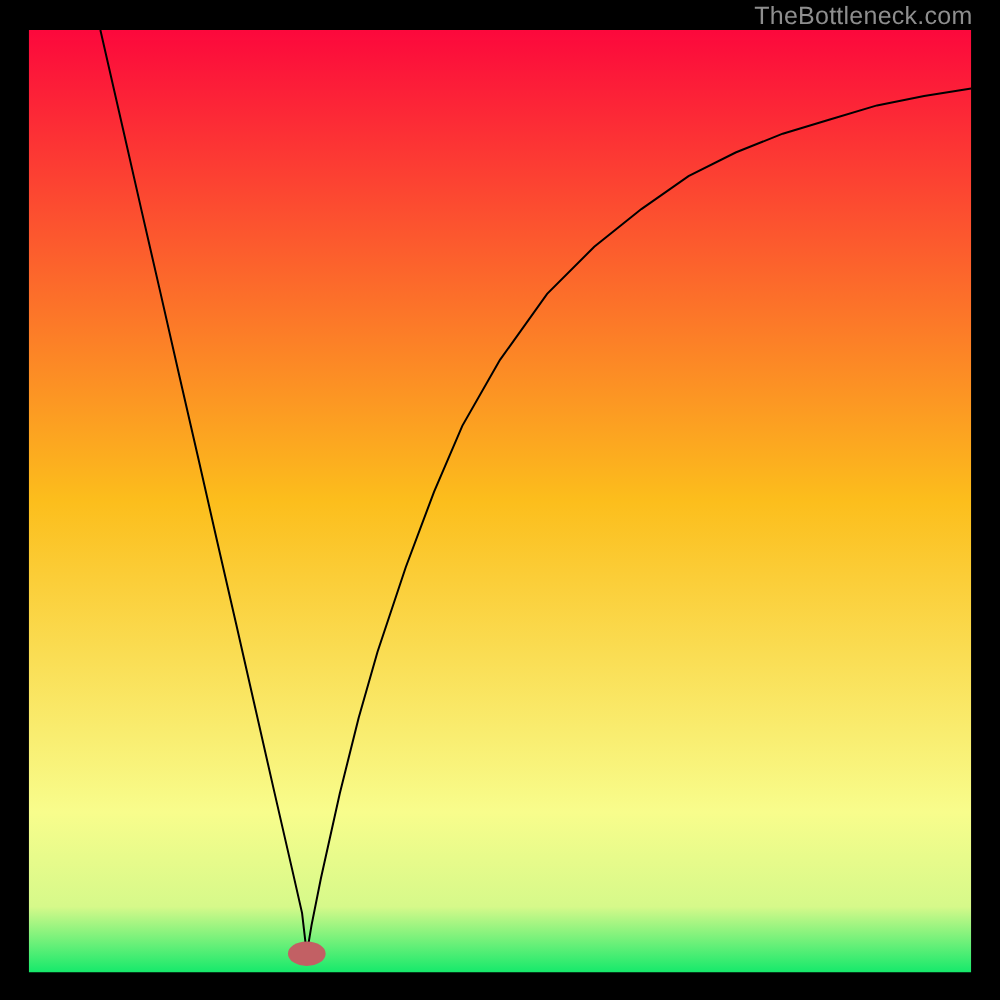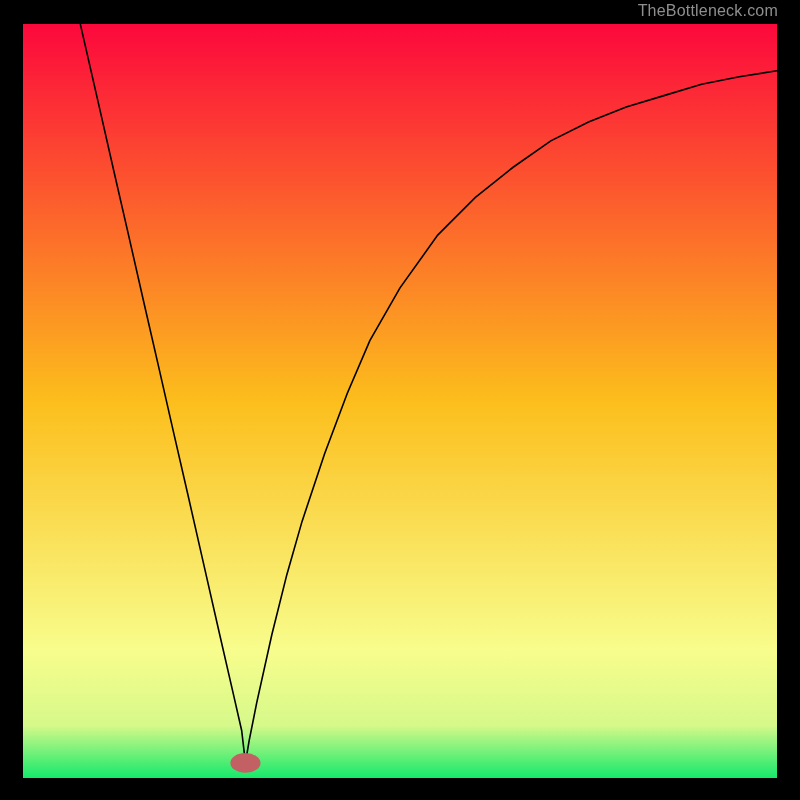--- a/index.html
+++ b/index.html
@@ -24,21 +24,21 @@
     top: 0;
     width: 754px;
     height: 754px;
     display: block;
   }
   .watermark {
     position: absolute;
     top: 2px;
     right: 22px;
     font-family: Arial, Helvetica, sans-serif;
-    font-size: 16px;
+    font-size: 20px;
     color: #8e8e8e;
     letter-spacing: 0.2px;
     pointer-events: none;
   }
 </style>
 </head>
 <body>
 
 <div class="frame">
   <svg class="plot" viewBox="0 0 754 754" preserveAspectRatio="none">

